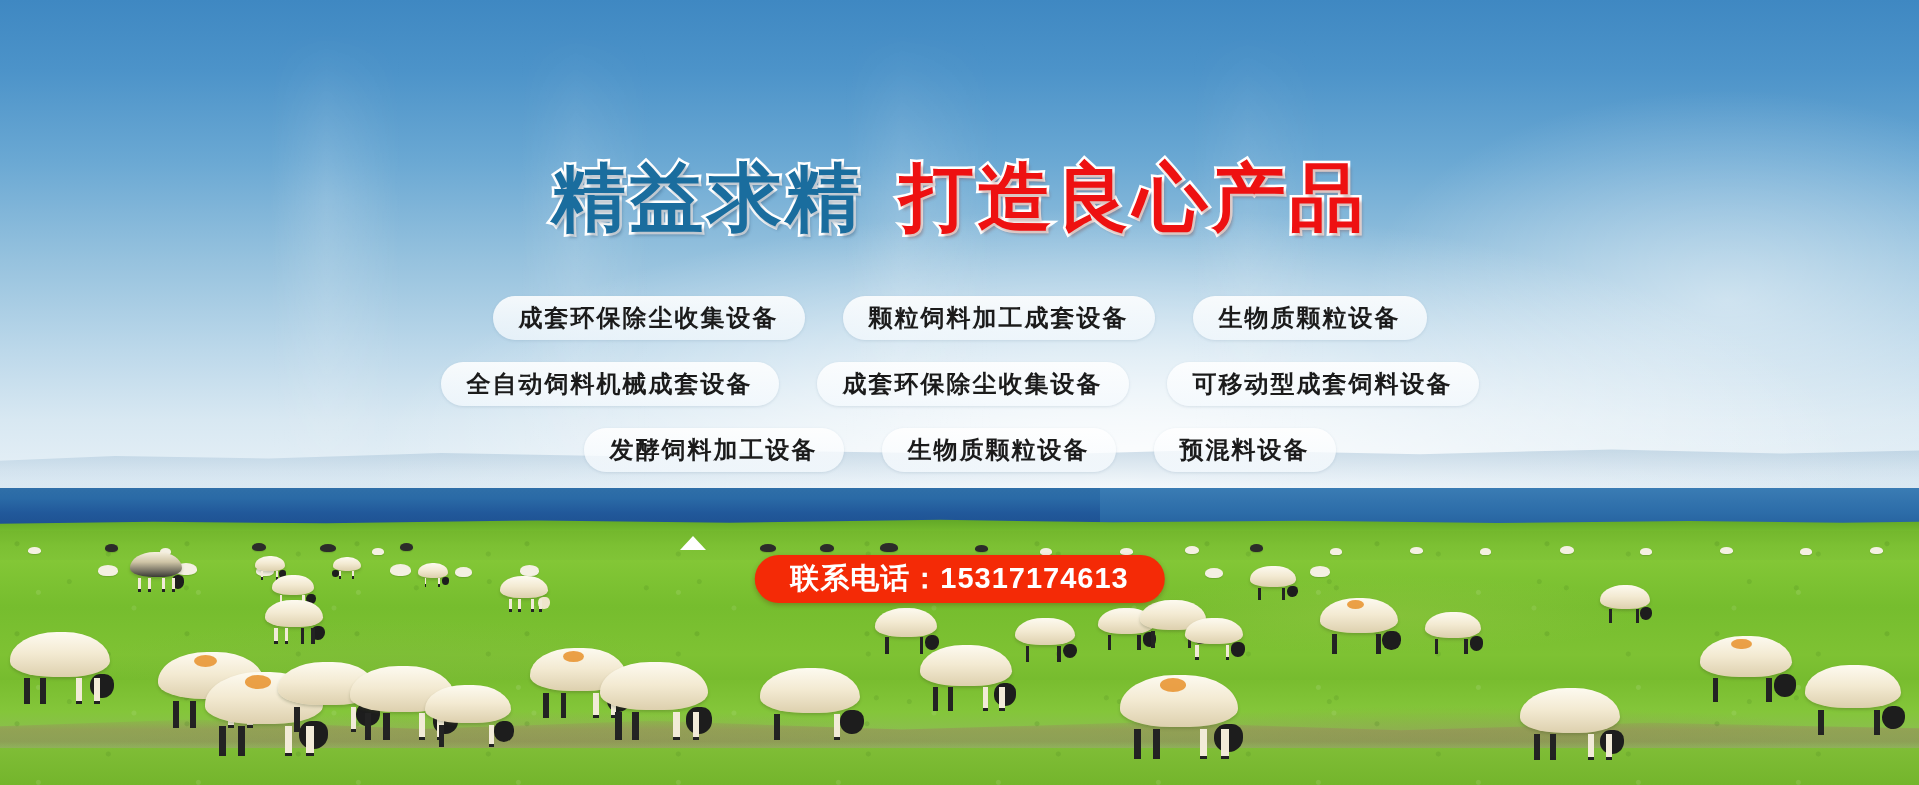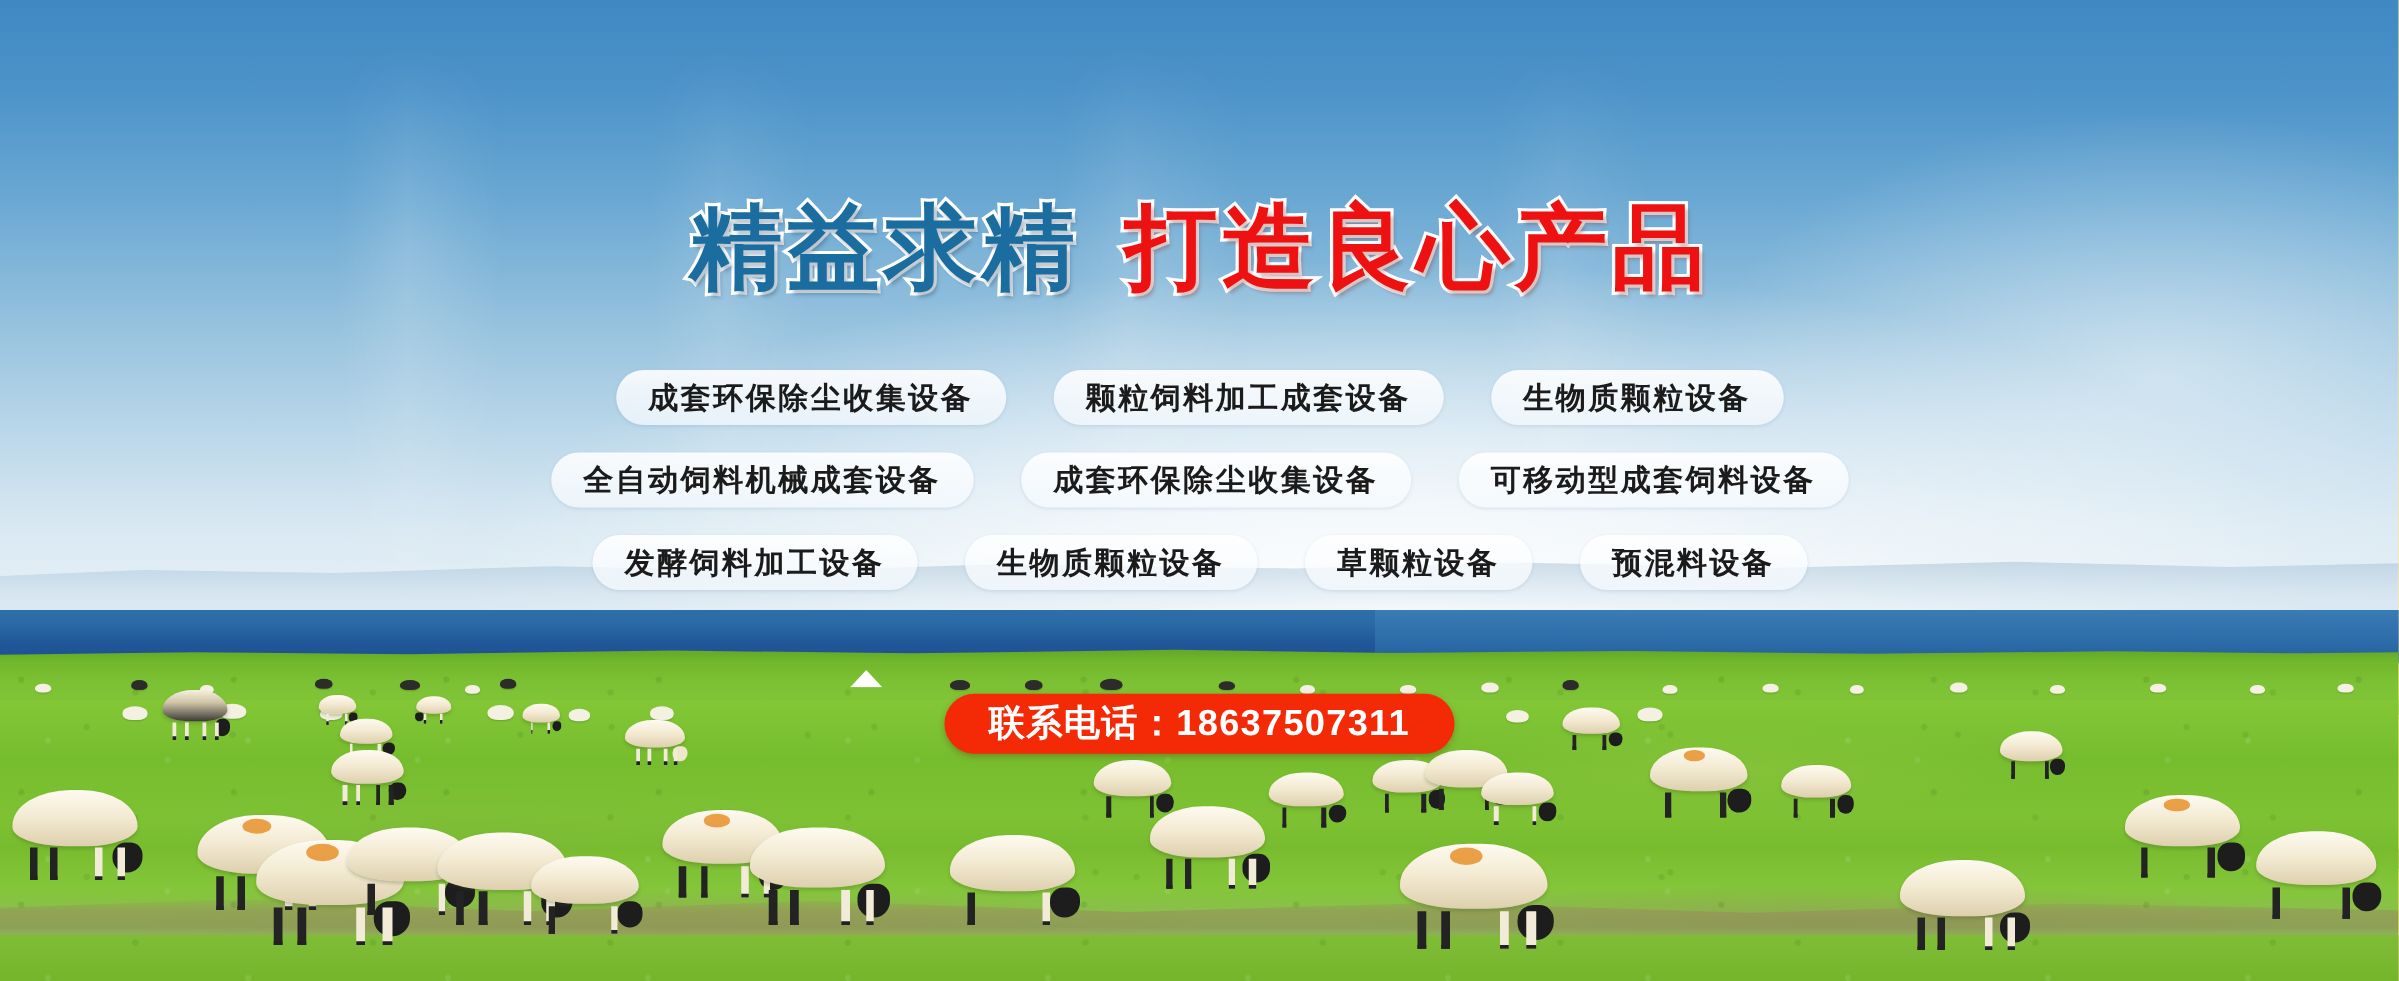--- a/index.html
+++ b/index.html
@@ -7,21 +7,21 @@
     width:1919px; height:785px;
     overflow:hidden;
     font-family:"Liberation Sans","DejaVu Sans",sans-serif;
   }
 
   
   #banner {
     position:relative;
     width:1919px; height:785px;
     overflow:hidden;
-    background:#fde047;
+    background:#fef9c3;
   }
 
   
   .sky {
     position:absolute; left:0; top:0; width:1919px; height:500px;
     background:
       radial-gradient(ellipse 1100px 400px at 58% 96%, rgba(255,255,255,.95) 0%, rgba(255,255,255,.55) 32%, rgba(255,255,255,0) 68%),
       radial-gradient(ellipse 520px 300px at 90% 60%, rgba(255,255,255,.45) 0%, rgba(255,255,255,0) 70%),
       linear-gradient(to bottom, #3f88c2 0%, #4c93c9 14%, #6aa8d3 32%, #96c2de 52%, #bcd8ea 70%, #d8e8f2 84%, #e4eff6 94%, #dbe9f2 100%);
   }
@@ -474,20 +474,19 @@
       <div class="pill">生物质颗粒设备</div>
     </div>
     <div class="pill-row">
       <div class="pill">全自动饲料机械成套设备</div>
       <div class="pill">成套环保除尘收集设备</div>
       <div class="pill">可移动型成套饲料设备</div>
     </div>
     <div class="pill-row">
       <div class="pill">发酵饲料加工设备</div>
       <div class="pill">生物质颗粒设备</div>
-      <div class="pill">草颗粒设备</div>
       <div class="pill">预混料设备</div>
     </div>
   </div>
 
-  <div class="phone">联系电话：18637507311</div>
+  <div class="phone">联系电话：15317174613</div>
 
 </div>
 
 </body></html>

